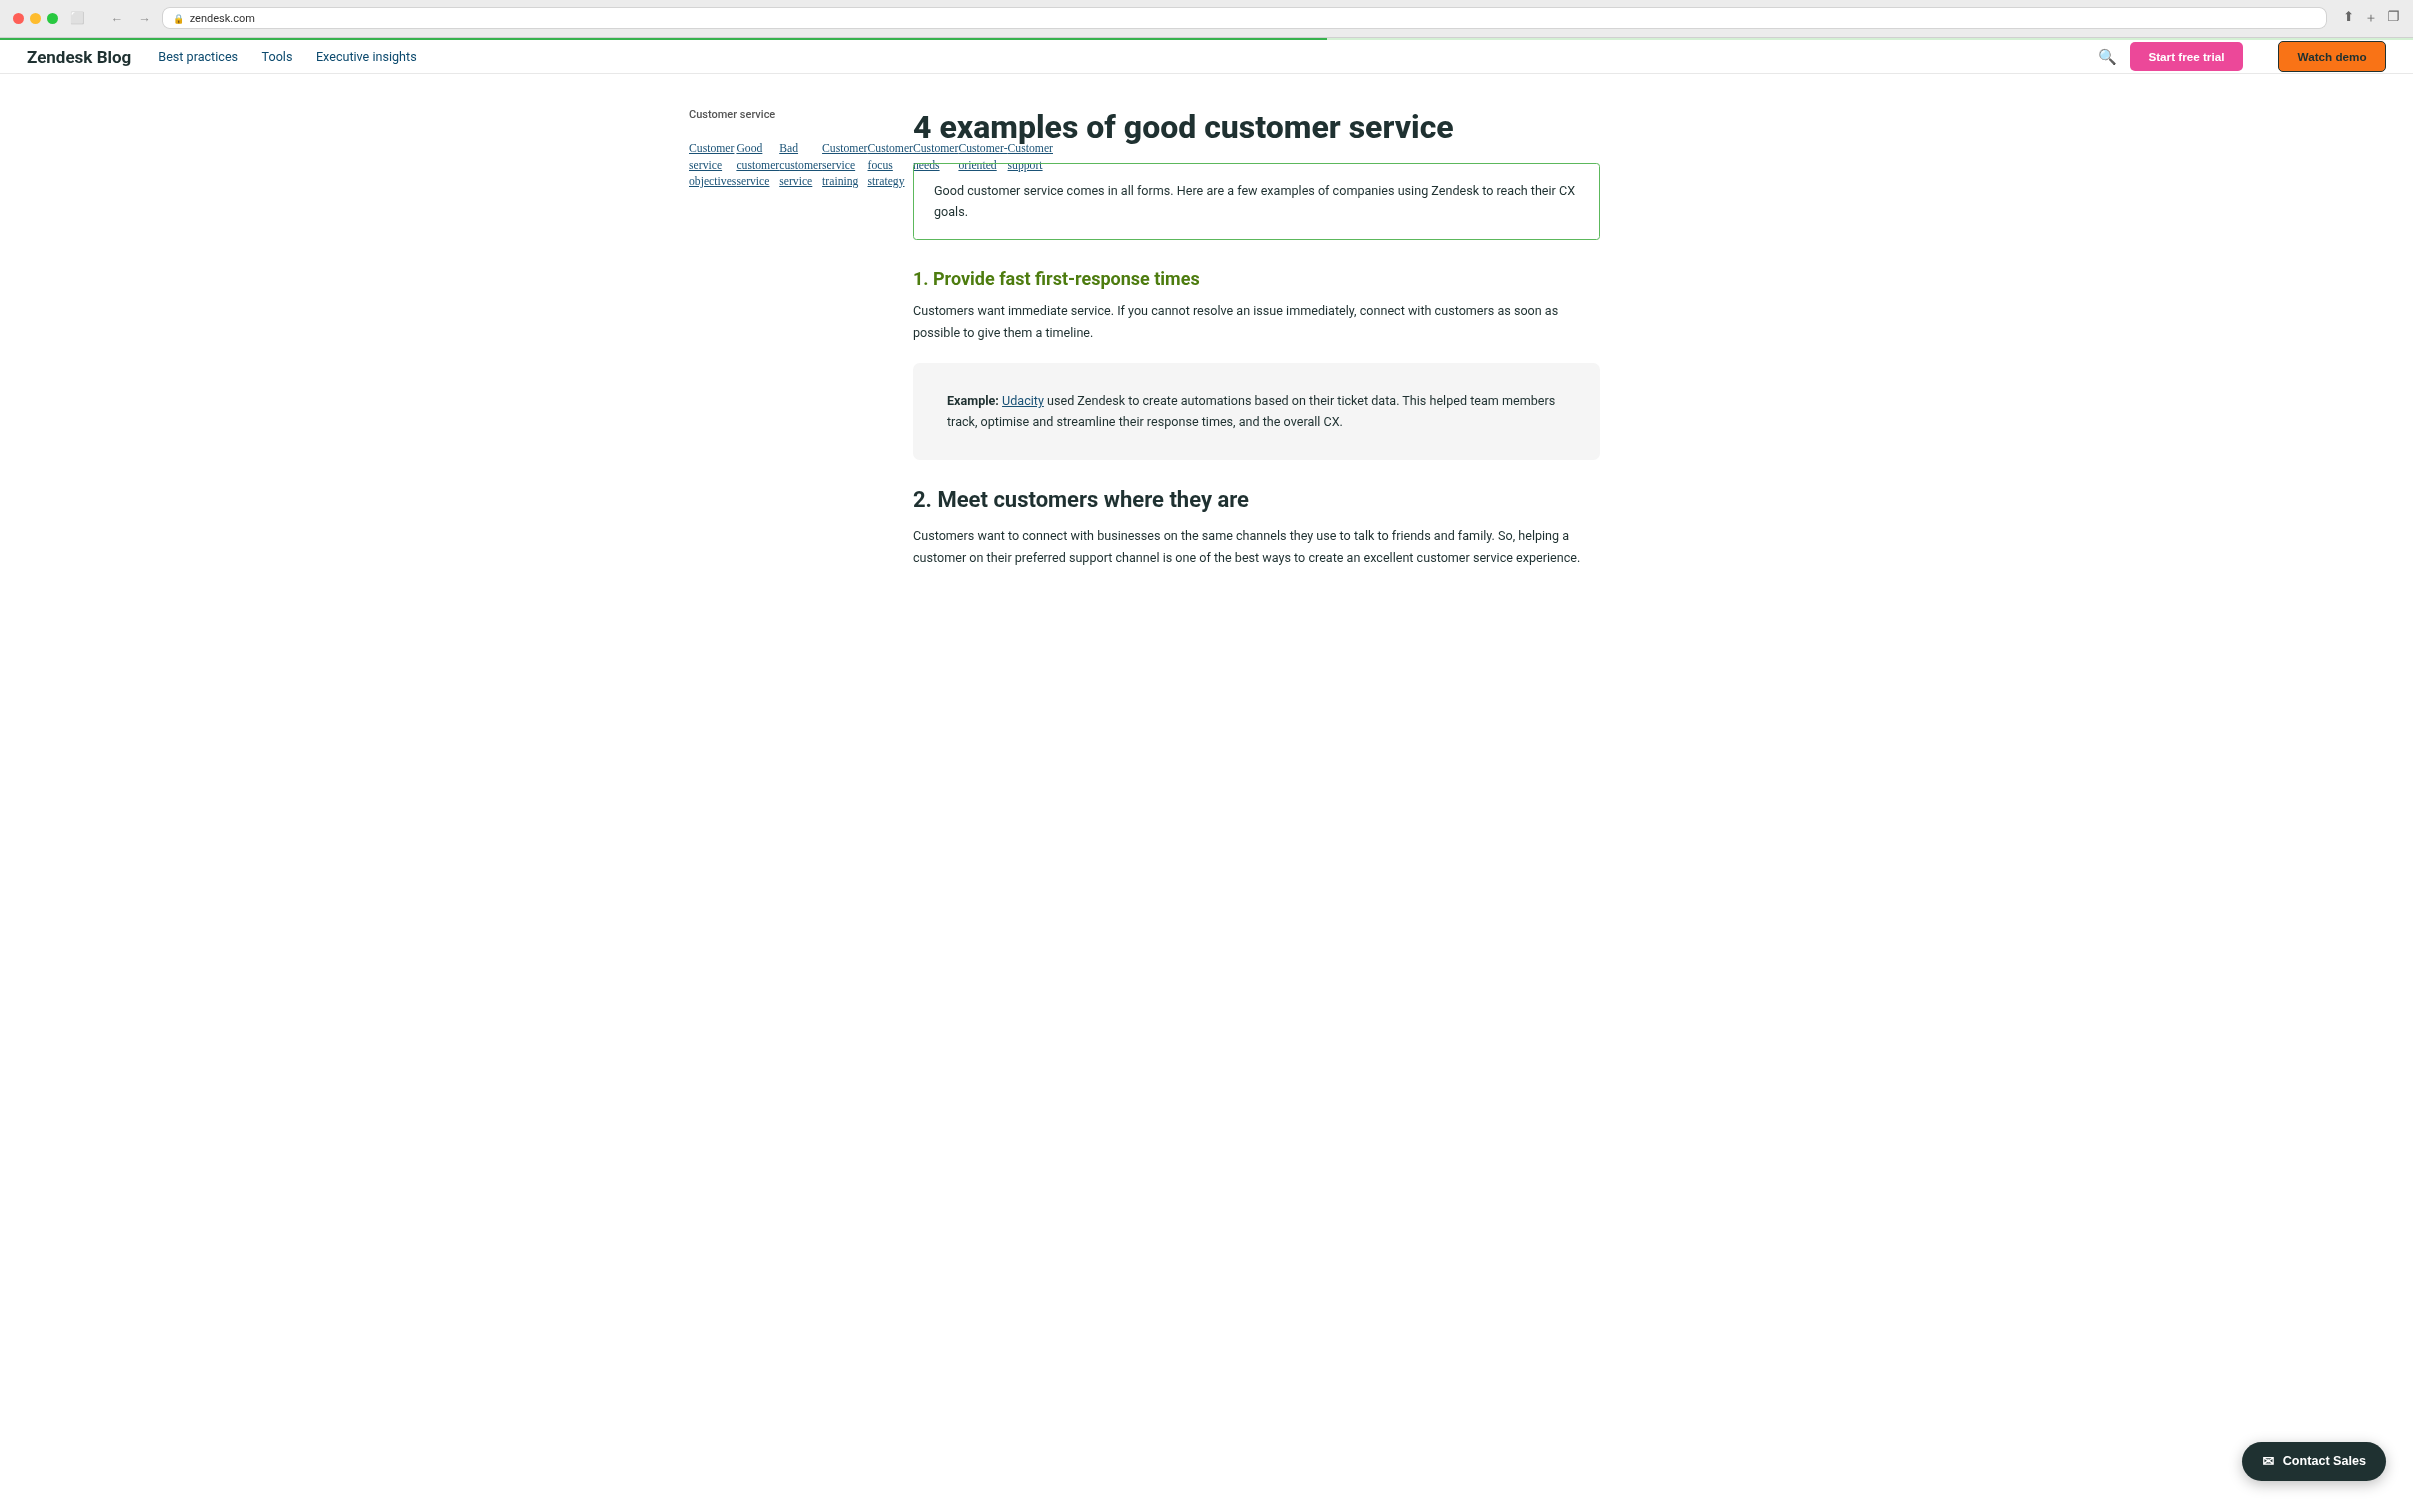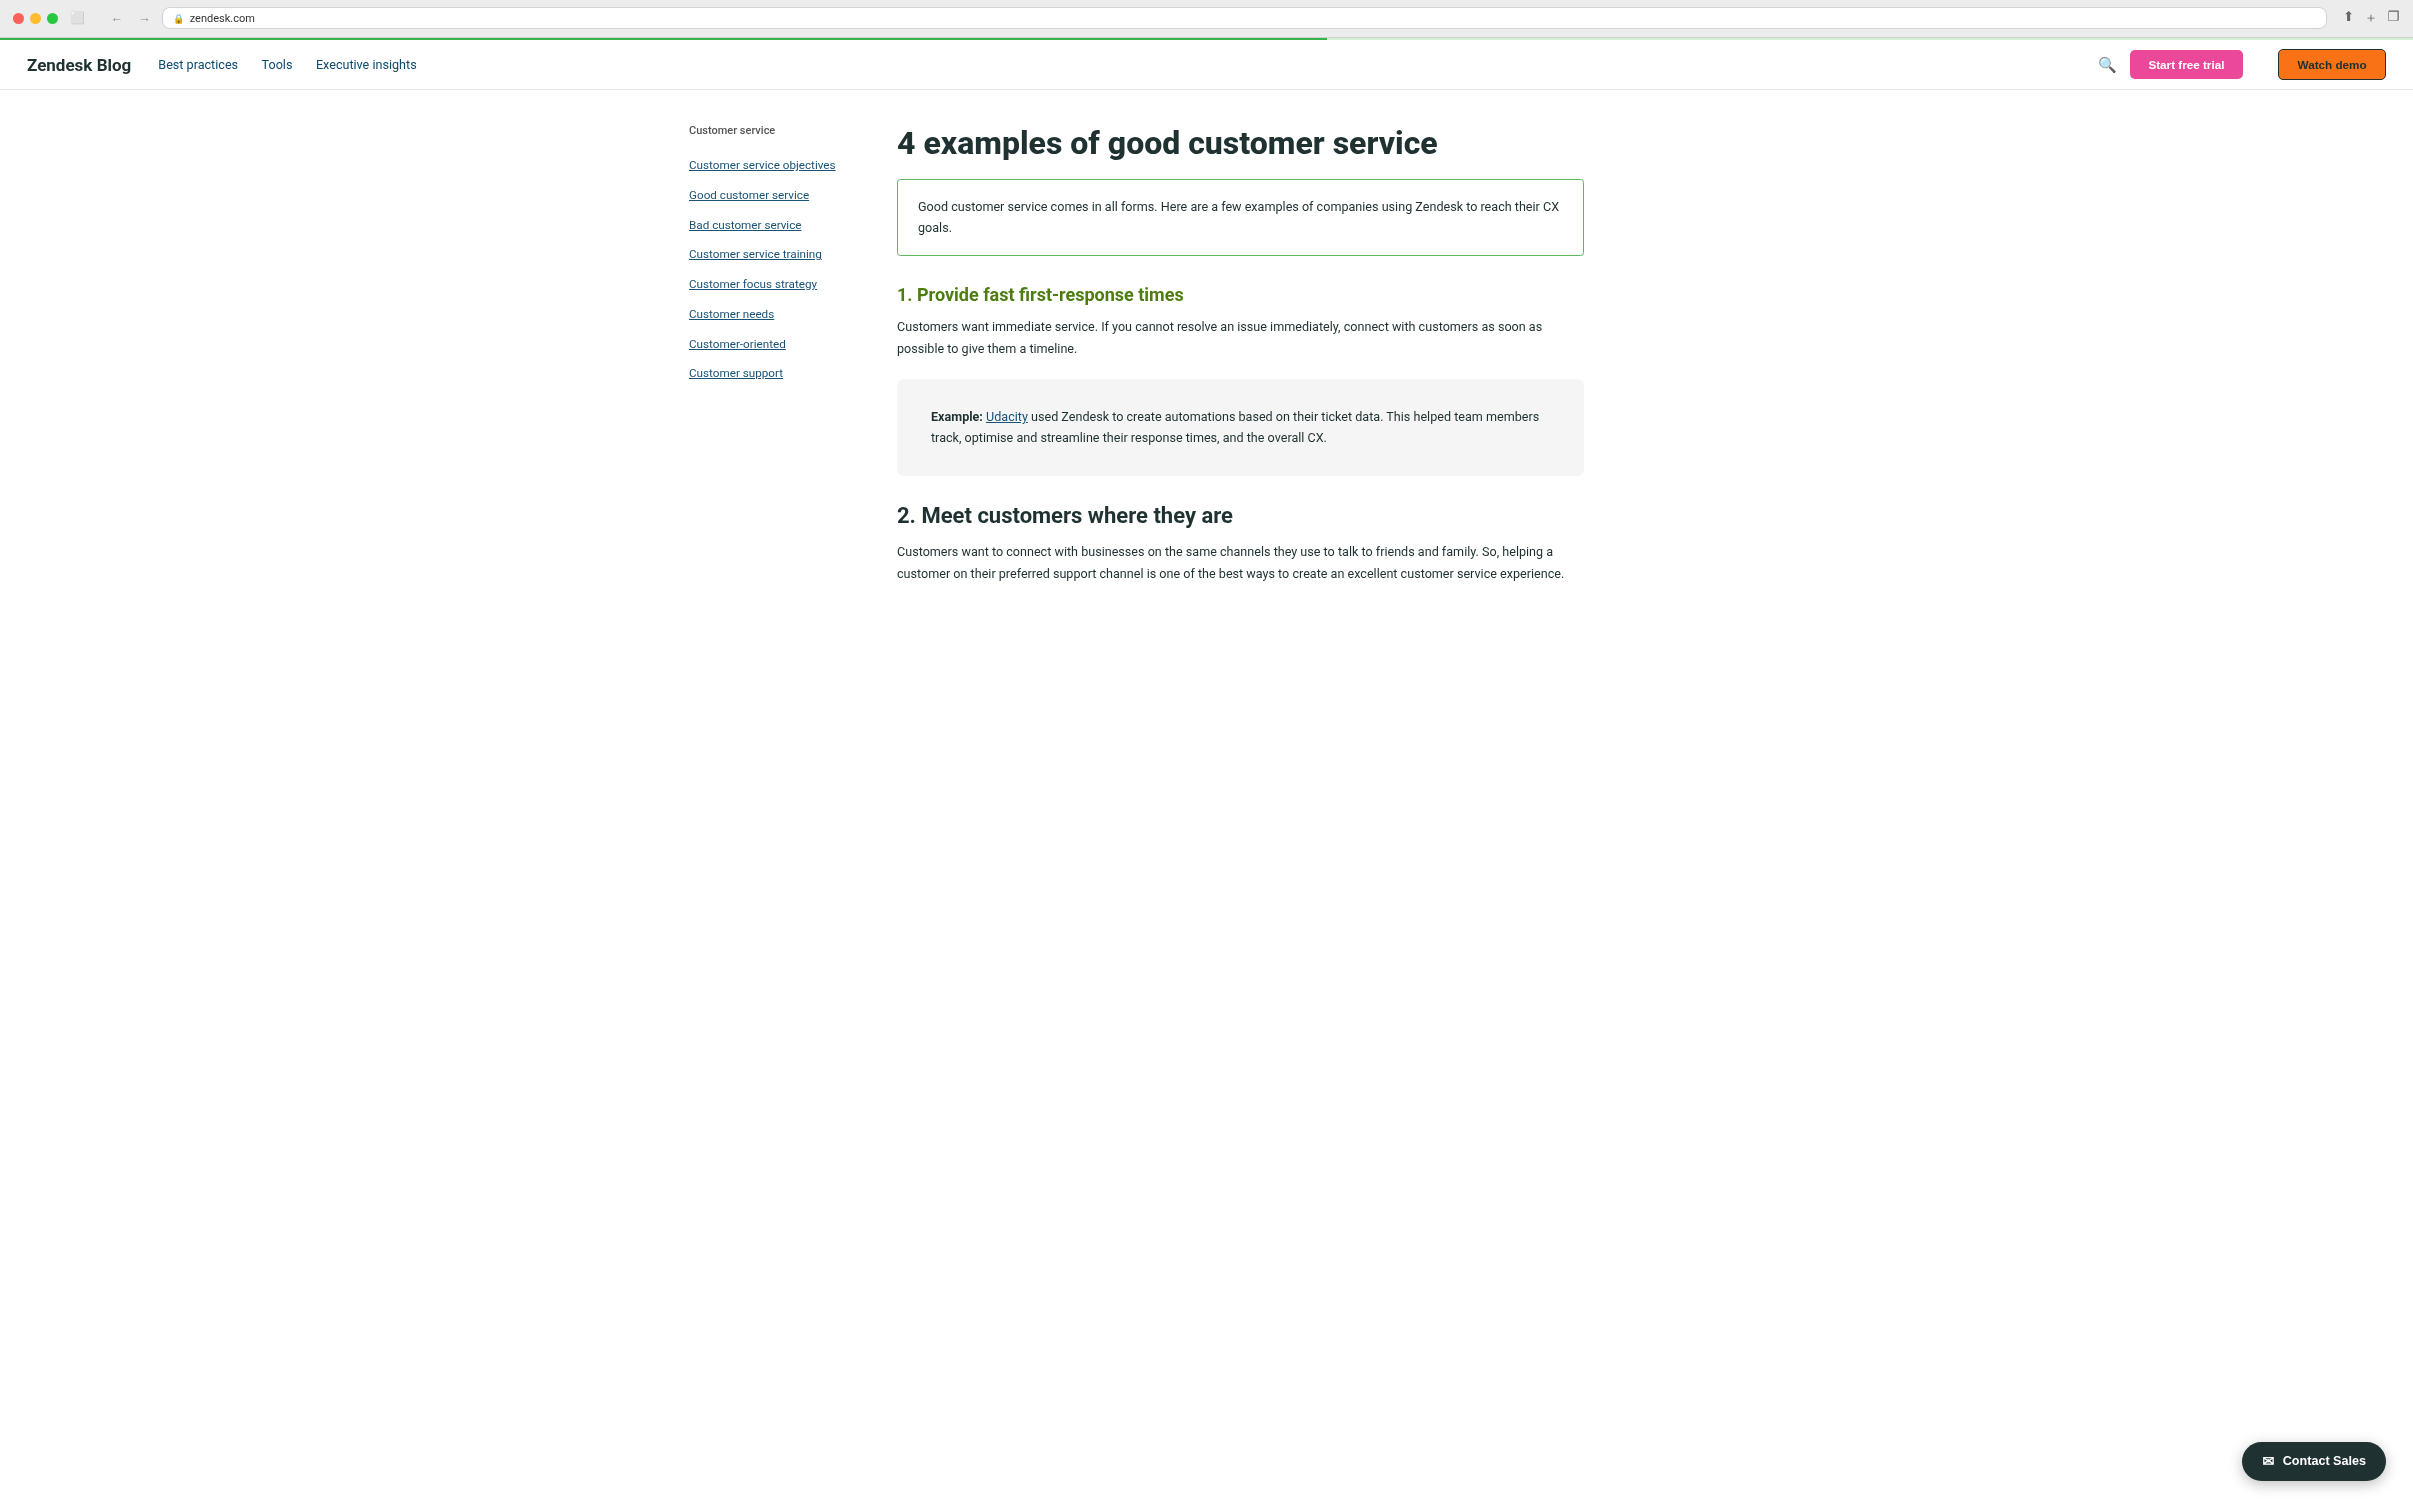--- a/index.html
+++ b/index.html
@@ -54,21 +54,21 @@
       height: 100%;
       width: 55%;
       background: #37b24d;
     }
 
     
     .site-nav {
       display: flex;
       align-items: center;
       padding: 0 27px;
-      height: 50px;
+      height: 34px;
       border-bottom: 0.8px solid #e8e8e8;
       gap: 27px;
     }
     .site-logo {
       font-size: 17px;
       font-weight: 700;
       color: #1f3131;
       white-space: nowrap;
     }
     .nav-links {
@@ -127,22 +127,23 @@
       flex-shrink: 0;
     }
     .sidebar-section-label {
       font-size: 11px;
       color: #555;
       margin-bottom: 13.4px;
       font-weight: 500;
     }
     .sidebar-links {
       display: flex;
-      flex-direction: column;
+      flex-direction: row;
       gap: 0;
+      font-family: Liberation Serif, serif;
     }
     .sidebar-link {
       font-size: 11.7px;
       color: #1a5276;
       text-decoration: underline;
       cursor: pointer;
       padding: 6.7px 0;
       line-height: 1.4;
     }
 

